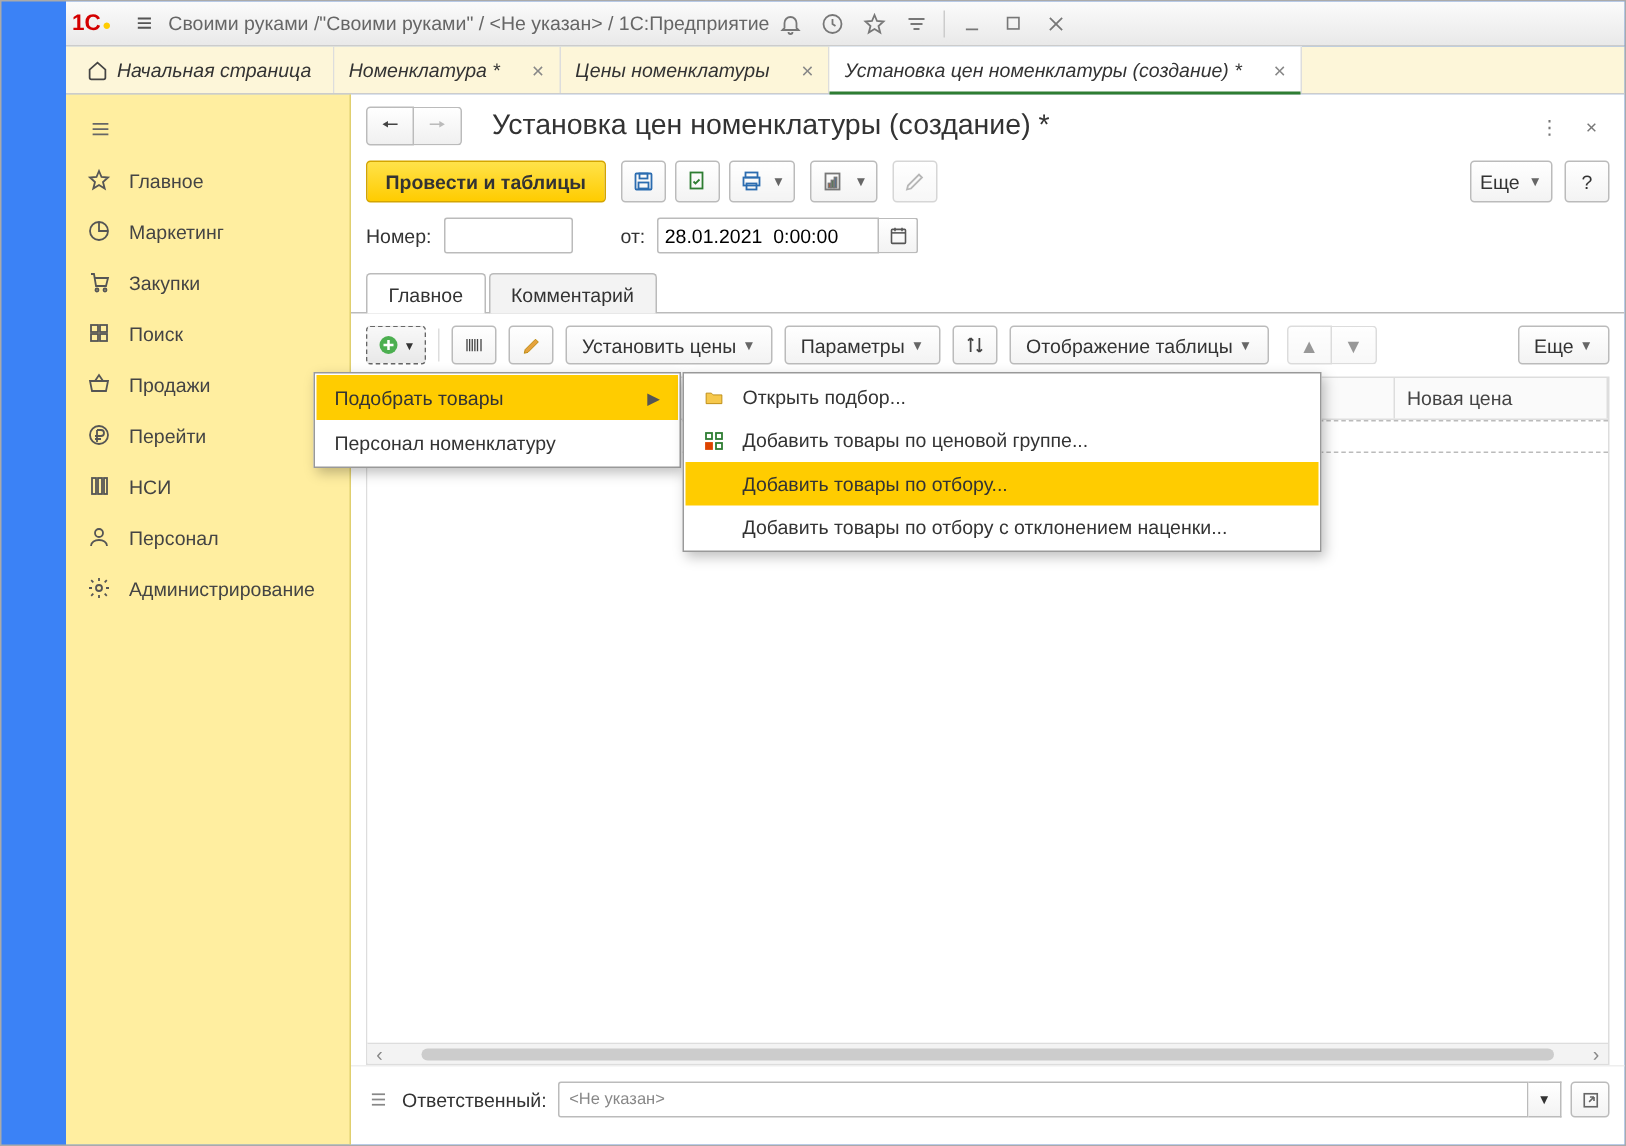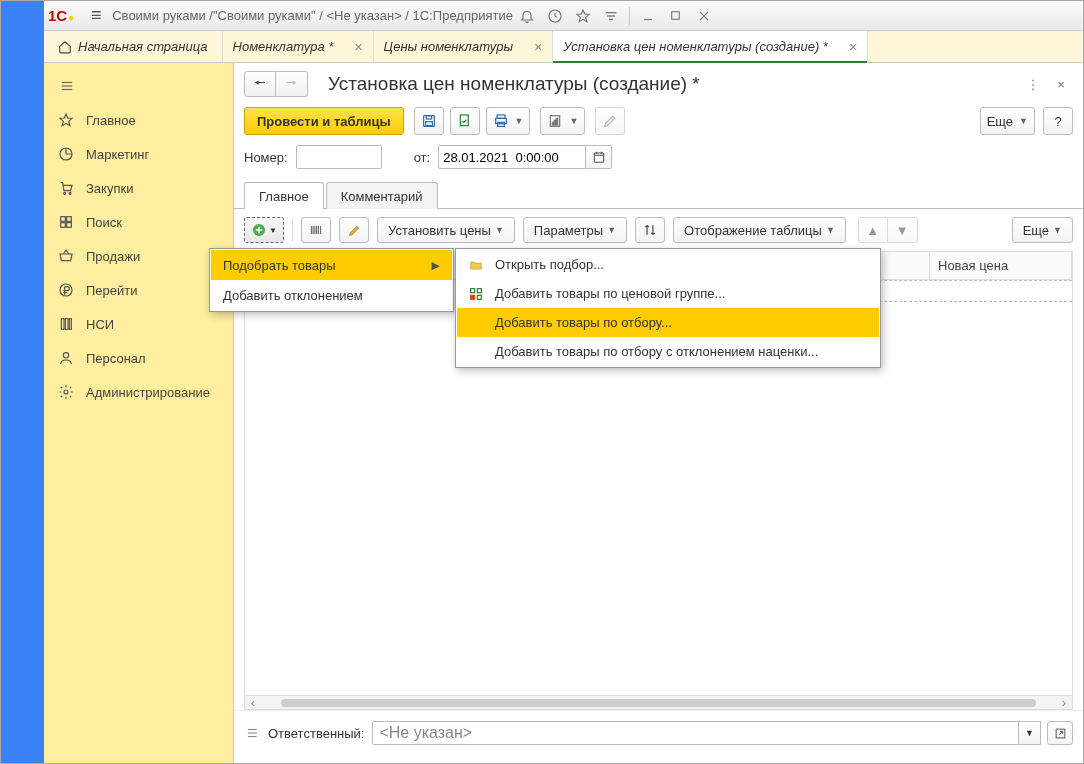--- a/index.html
+++ b/index.html
@@ -89,21 +89,21 @@
   .grid-dashed { position:absolute; left:0; right:0; top:0; height:22px; border:1px dashed #bbb; border-left:none; border-right:none;}
   .grid-scroll { height:14px; background:#f3f3f3; border-top:1px solid #ddd; display:flex; align-items:center;}
   .grid-scroll .thumb { height:8px; background:#ccc; border-radius:4px; margin-left:20px; flex:1; margin-right:20px;}
   .grid-scroll .sarrow { width:16px; text-align:center; color:#888; cursor:pointer;}
 
   .below-grid { padding:8px 10px;}
   .link-btn { display:inline-flex; align-items:center; height:26px; padding:0 10px; border:1px solid #bbb; border-radius:3px; background:linear-gradient(#fff,#f3f3f3); cursor:pointer; font-size:13px; color:#333;}
 
   .footer-row { display:flex; align-items:center; padding:10px 10px 18px 10px; gap:8px; border-top:1px solid #eee; margin-top:auto;}
   .footer-row .ffield { flex:1; display:flex; align-items:center;}
-  .footer-row .ffield input { flex:1; height:24px; border:1px solid #bbb; border-radius:2px 0 0 2px; padding:0 6px; font-size:16px; color:#888; background:#fff;}
+  .footer-row .ffield input { flex:1; height:24px; border:1px solid #bbb; border-radius:2px 0 0 2px; padding:0 6px; font-size:11px; color:#888; background:#fff;}
   .ffield-drop { width:22px; height:24px; border:1px solid #bbb; border-left:none; background:linear-gradient(#fff,#f3f3f3); display:flex; align-items:center; justify-content:center; cursor:pointer; font-size:9px;}
   .ffield-open { width:26px; height:24px; border:1px solid #bbb; border-radius:3px; margin-left:6px; background:linear-gradient(#fff,#f3f3f3); display:flex; align-items:center; justify-content:center; cursor:pointer;}
 
   
   .logo1c { font-weight:bold; font-size:15px; }
   .logo1c .one { color:#d40000; }
 </style>
 </head>
 <body>
 
@@ -439,21 +439,21 @@
       </div>
     </div>
   </div>
 
   <div class="menu1">
     <div class="mitem hov">
       <span>Подобрать товары</span>
       <span class="arrow">▶</span>
     </div>
     <div class="mitem">
-      <span>Добавить отклонением</span>
+      <span>Персонал номенклатуру</span>
     </div>
   </div>
 
   <div class="menu2">
     <div class="mitem2">
       <span class="micon">
           <svg width="16" height="14" viewBox="0 0 24 24" fill="#f6c84c" stroke="#b8860b" stroke-width="1">
             <path d="M3 7h6l2 2h10v10H3z"></path>
           </svg>
         </span>

